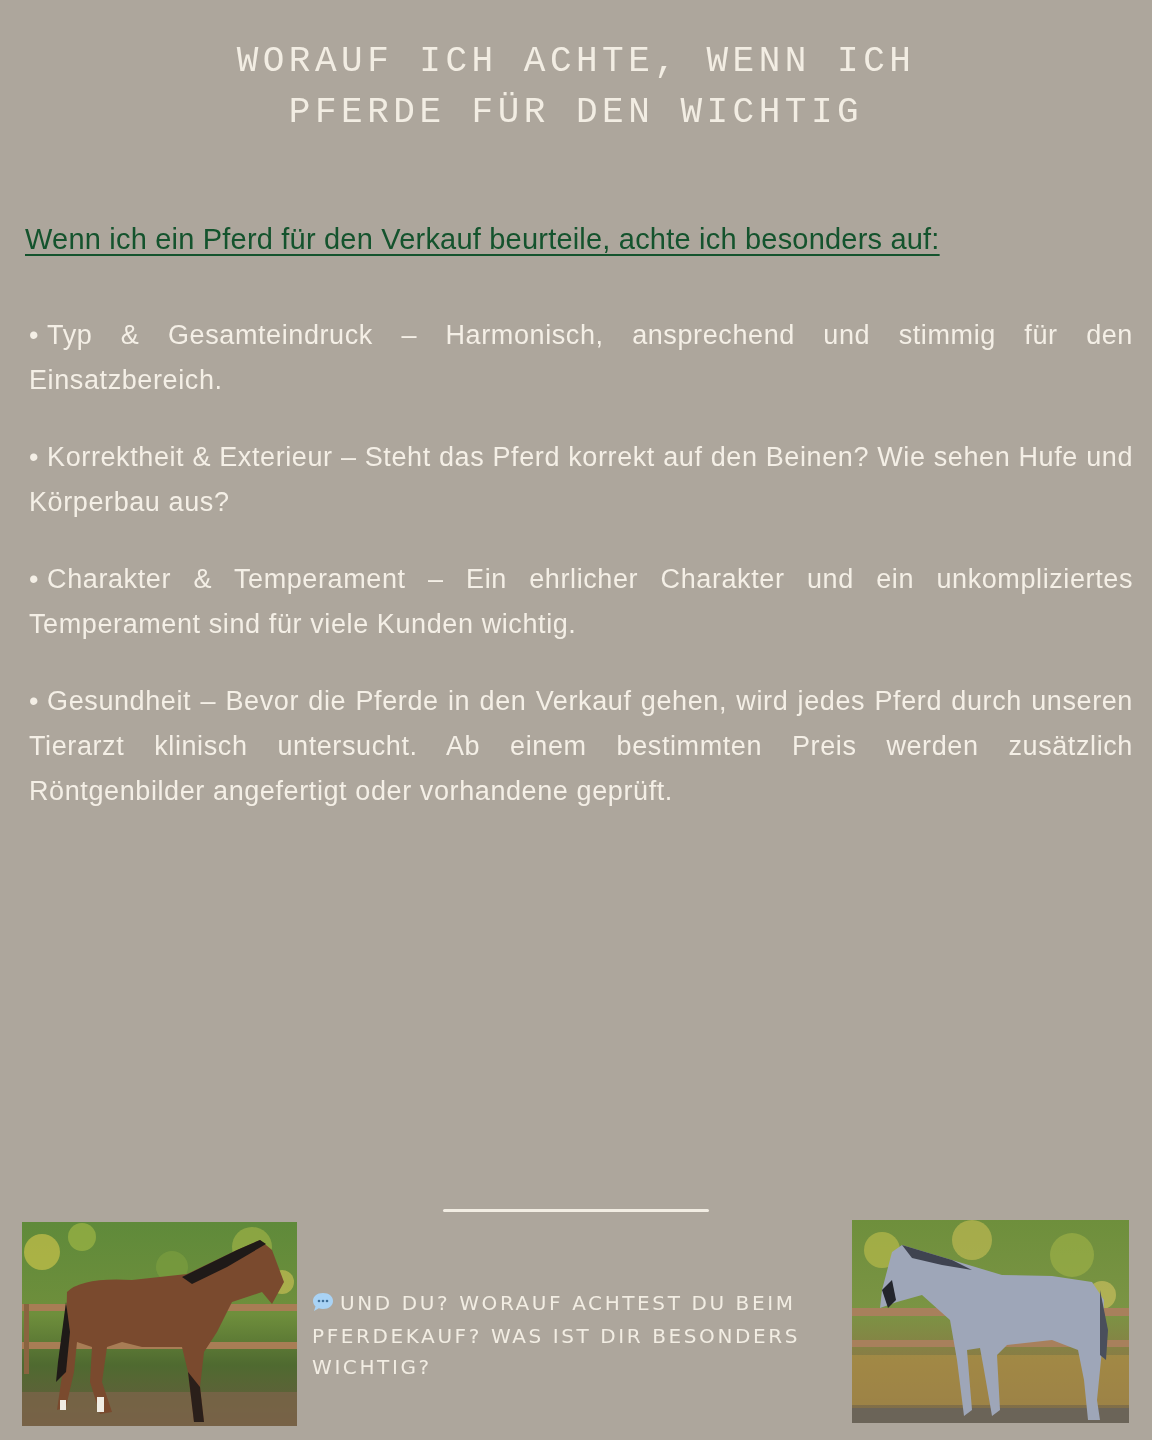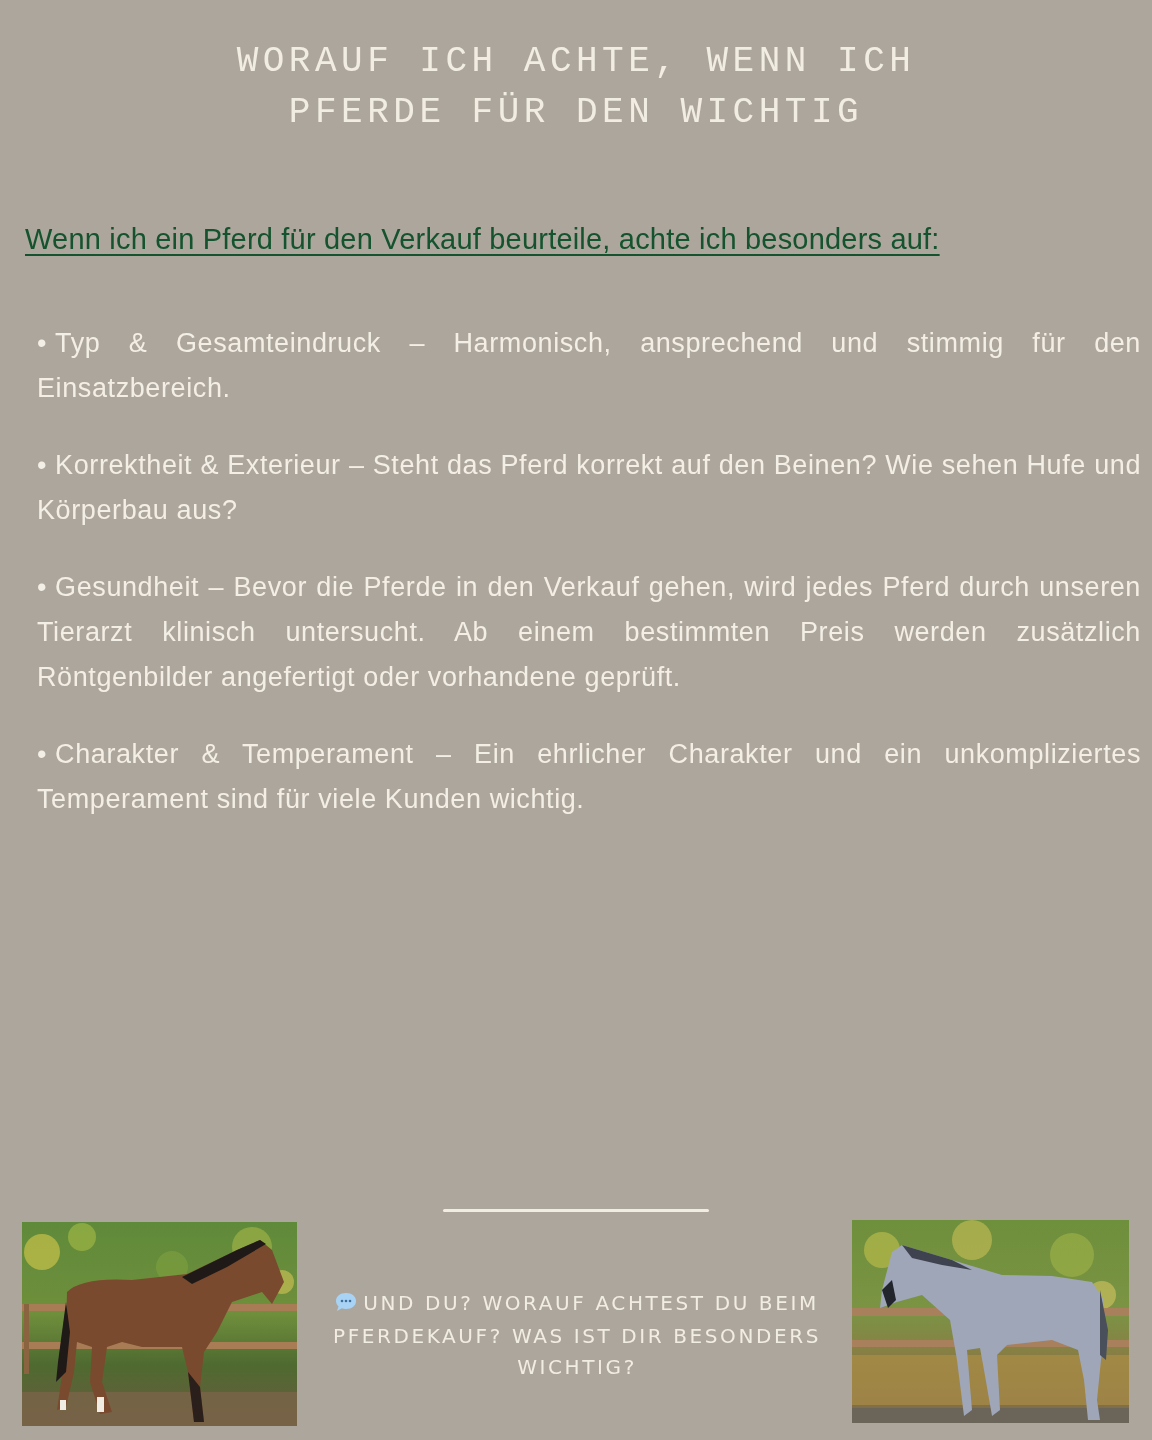--- a/index.html
+++ b/index.html
@@ -42,21 +42,21 @@
     text-decoration-thickness: 2px;
     text-underline-offset: 5px;
     letter-spacing: 0.2px;
     white-space: nowrap;
   }
   .bullets {
     position: absolute;
     left: 25px;
     top: 309px;
     width: 1104px;
-    margin: 12px;
+    margin: 4px;
     padding: 0;
     list-style: none;
   }
   .bullet {
     font-size: 27px;
     line-height: 45px;
     text-align: justify;
     letter-spacing: 0.6px;
     color: #f4efe6;
     margin: 0 0 32px 0;
@@ -76,21 +76,21 @@
     overflow: hidden;
   }
   .photo-left { left: 22px; top: 1222px; width: 275px; height: 204px; }
   .photo-right { left: 852px; top: 1220px; width: 277px; height: 203px; }
   .photo svg { display: block; width: 100%; height: 100%; }
   .cta {
     position: absolute;
     left: 312px;
     top: 1288px;
     width: 530px;
-    text-align: center;
+    text-align: left;
     font-family: "DejaVu Sans", "Liberation Sans", sans-serif;
     font-size: 20px;
     line-height: 31px;
     letter-spacing: 2.6px;
     color: #f2ede3;
   }
   .cta .bubble {
     display: inline-block;
     vertical-align: -2px;
     margin-right: 6px;
@@ -102,22 +102,22 @@
 <h1 class="title">
   <span class="line">WORAUF ICH ACHTE, WENN ICH</span>
   <span class="line">PFERDE FÜR DEN WICHTIG</span>
 </h1>
 
 <div class="intro">Wenn ich ein Pferd für den Verkauf beurteile, achte ich besonders auf:</div>
 
 <ul class="bullets">
   <li class="bullet"><span class="dot">•</span><span>Typ &amp; Gesamteindruck – Harmonisch, ansprechend und stimmig für den Einsatzbereich.</span></li>
   <li class="bullet"><span class="dot">•</span><span>Korrektheit &amp; Exterieur – Steht das Pferd korrekt auf den Beinen? Wie sehen Hufe und Körperbau aus?</span></li>
+  <li class="bullet"><span class="dot">•</span><span>Charakter &amp; Temperament – Ein ehrlicher Charakter und ein unkompliziertes Temperament sind für viele Kunden wichtig.</span></li>
   <li class="bullet"><span class="dot">•</span><span>Gesundheit – Bevor die Pferde in den Verkauf gehen, wird jedes Pferd durch unseren Tierarzt klinisch untersucht. Ab einem bestimmten Preis werden zusätzlich Röntgenbilder angefertigt oder vorhandene geprüft.</span></li>
-  <li class="bullet"><span class="dot">•</span><span>Charakter &amp; Temperament – Ein ehrlicher Charakter und ein unkompliziertes Temperament sind für viele Kunden wichtig.</span></li>
 </ul>
 
 <div class="divider"></div>
 
 <div class="photo photo-left">
   <svg viewBox="0 0 275 204" preserveAspectRatio="none">
     <defs>
       <linearGradient id="bgL" x1="0" y1="0" x2="0" y2="1">
         <stop offset="0" stop-color="#5f8a3a"></stop>
         <stop offset="0.45" stop-color="#6f8f3c"></stop>

